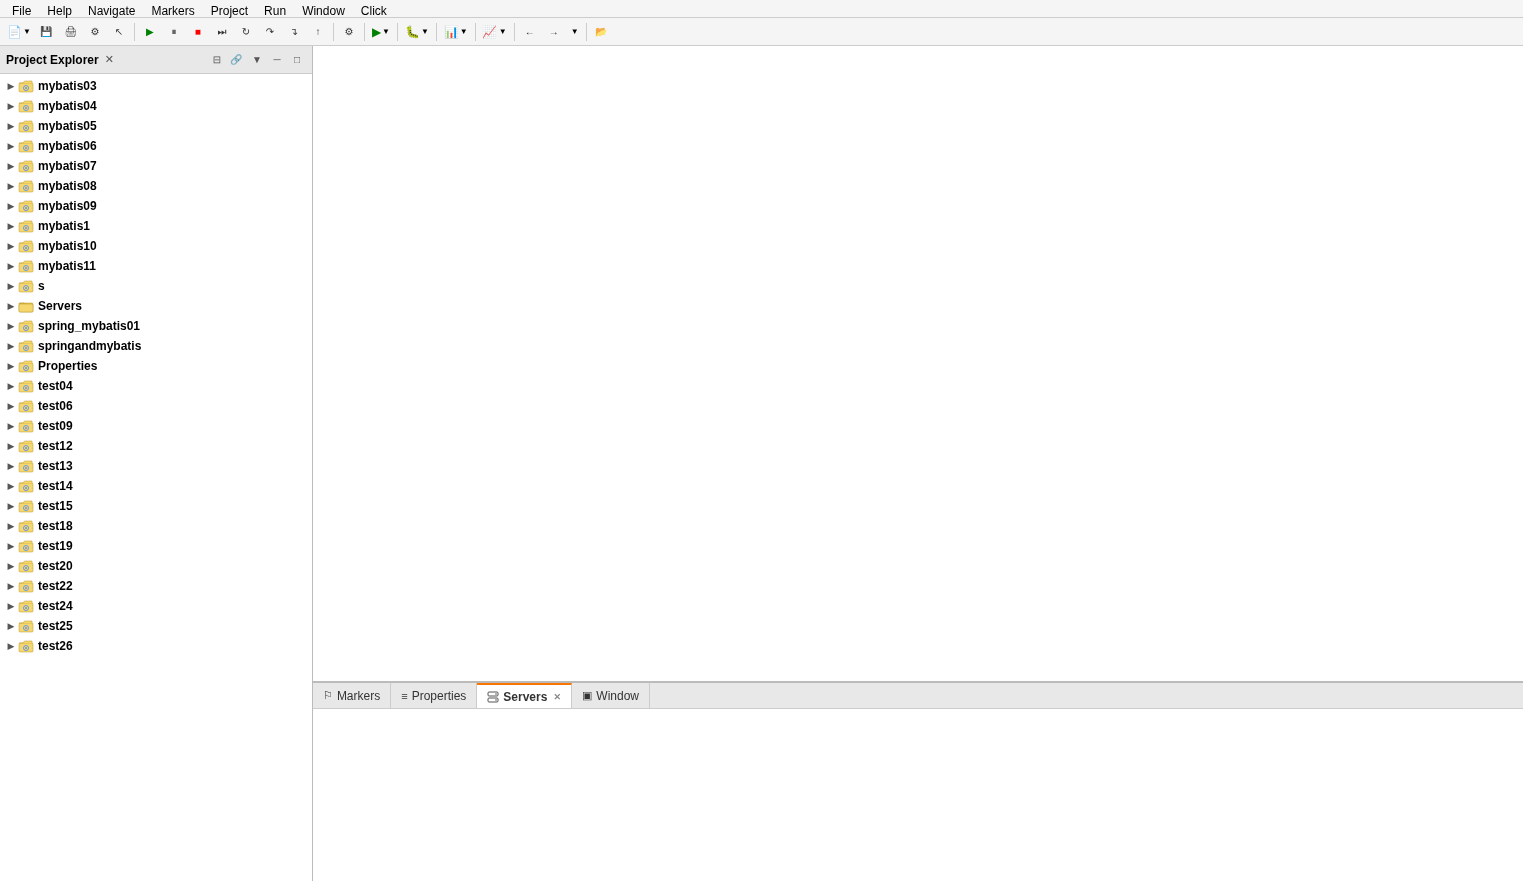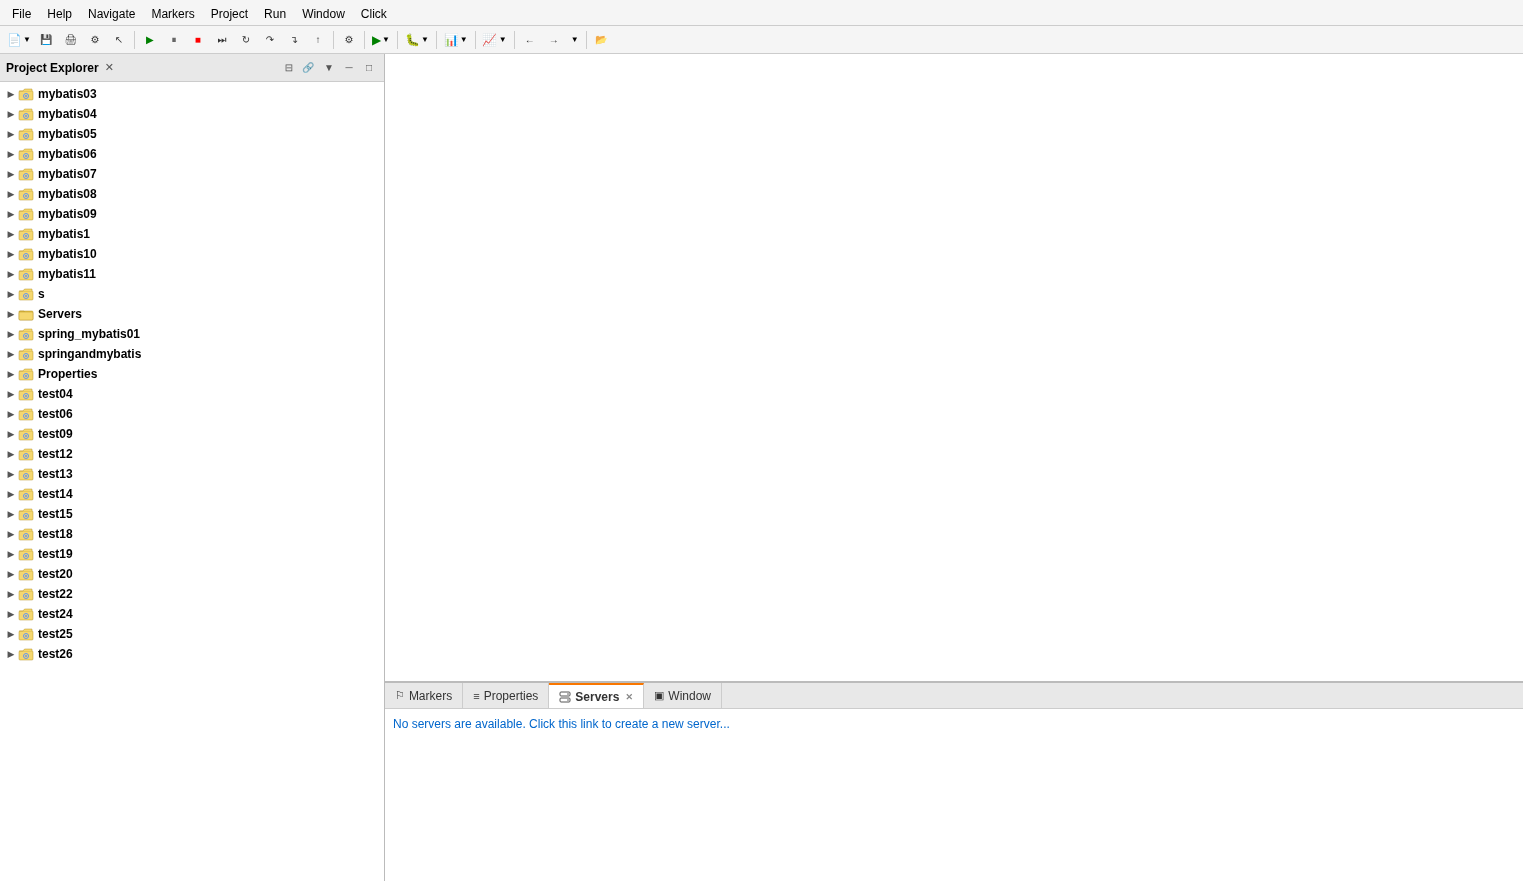--- a/index.html
+++ b/index.html
@@ -10,25 +10,25 @@
       width: 1523px;
       height: 881px;
       overflow: hidden;
       display: flex;
       flex-direction: column;
     }
 
     
     .menu-bar {
       display: flex;
-      align-items: flex-end;
+      align-items: flex-start;
       background: #f5f5f5;
       border-bottom: 1px solid #ccc;
       padding: 2px 4px;
-      height: 26px;
+      height: 18px;
       flex-shrink: 0;
     }
     .menu-item {
       padding: 2px 8px;
       font-size: 12px;
       color: #000;
       cursor: pointer;
     }
 
     
@@ -77,21 +77,21 @@
 
     
     .main-area {
       display: flex;
       flex: 1;
       overflow: hidden;
     }
 
     
     .left-panel {
-      width: 385px;
+      width: 313px;
       display: flex;
       flex-direction: column;
       border-right: 1px solid #bbb;
       background: #fff;
       flex-shrink: 0;
     }
     .panel-header {
       display: flex;
       align-items: center;
       background: #e8e8e8;
@@ -694,18 +694,15 @@
       <circle cx="9" cy="9" r="0.8" fill="#555"></circle>
     </svg></span>
             <span>Servers</span>
             <span class="tab-close">✕</span>
           </div>
           <div class="bottom-tab">
             <span class="bottom-tab-icon">▣</span>
             <span>Window</span>
           </div>
         </div>
-      <div class="bottom-content">
-        <a class="no-servers-link">No servers are available. Click this link to create a new server...</a>
-      </div>
     </div>
   </div>
 </div>
 
 </body></html>

